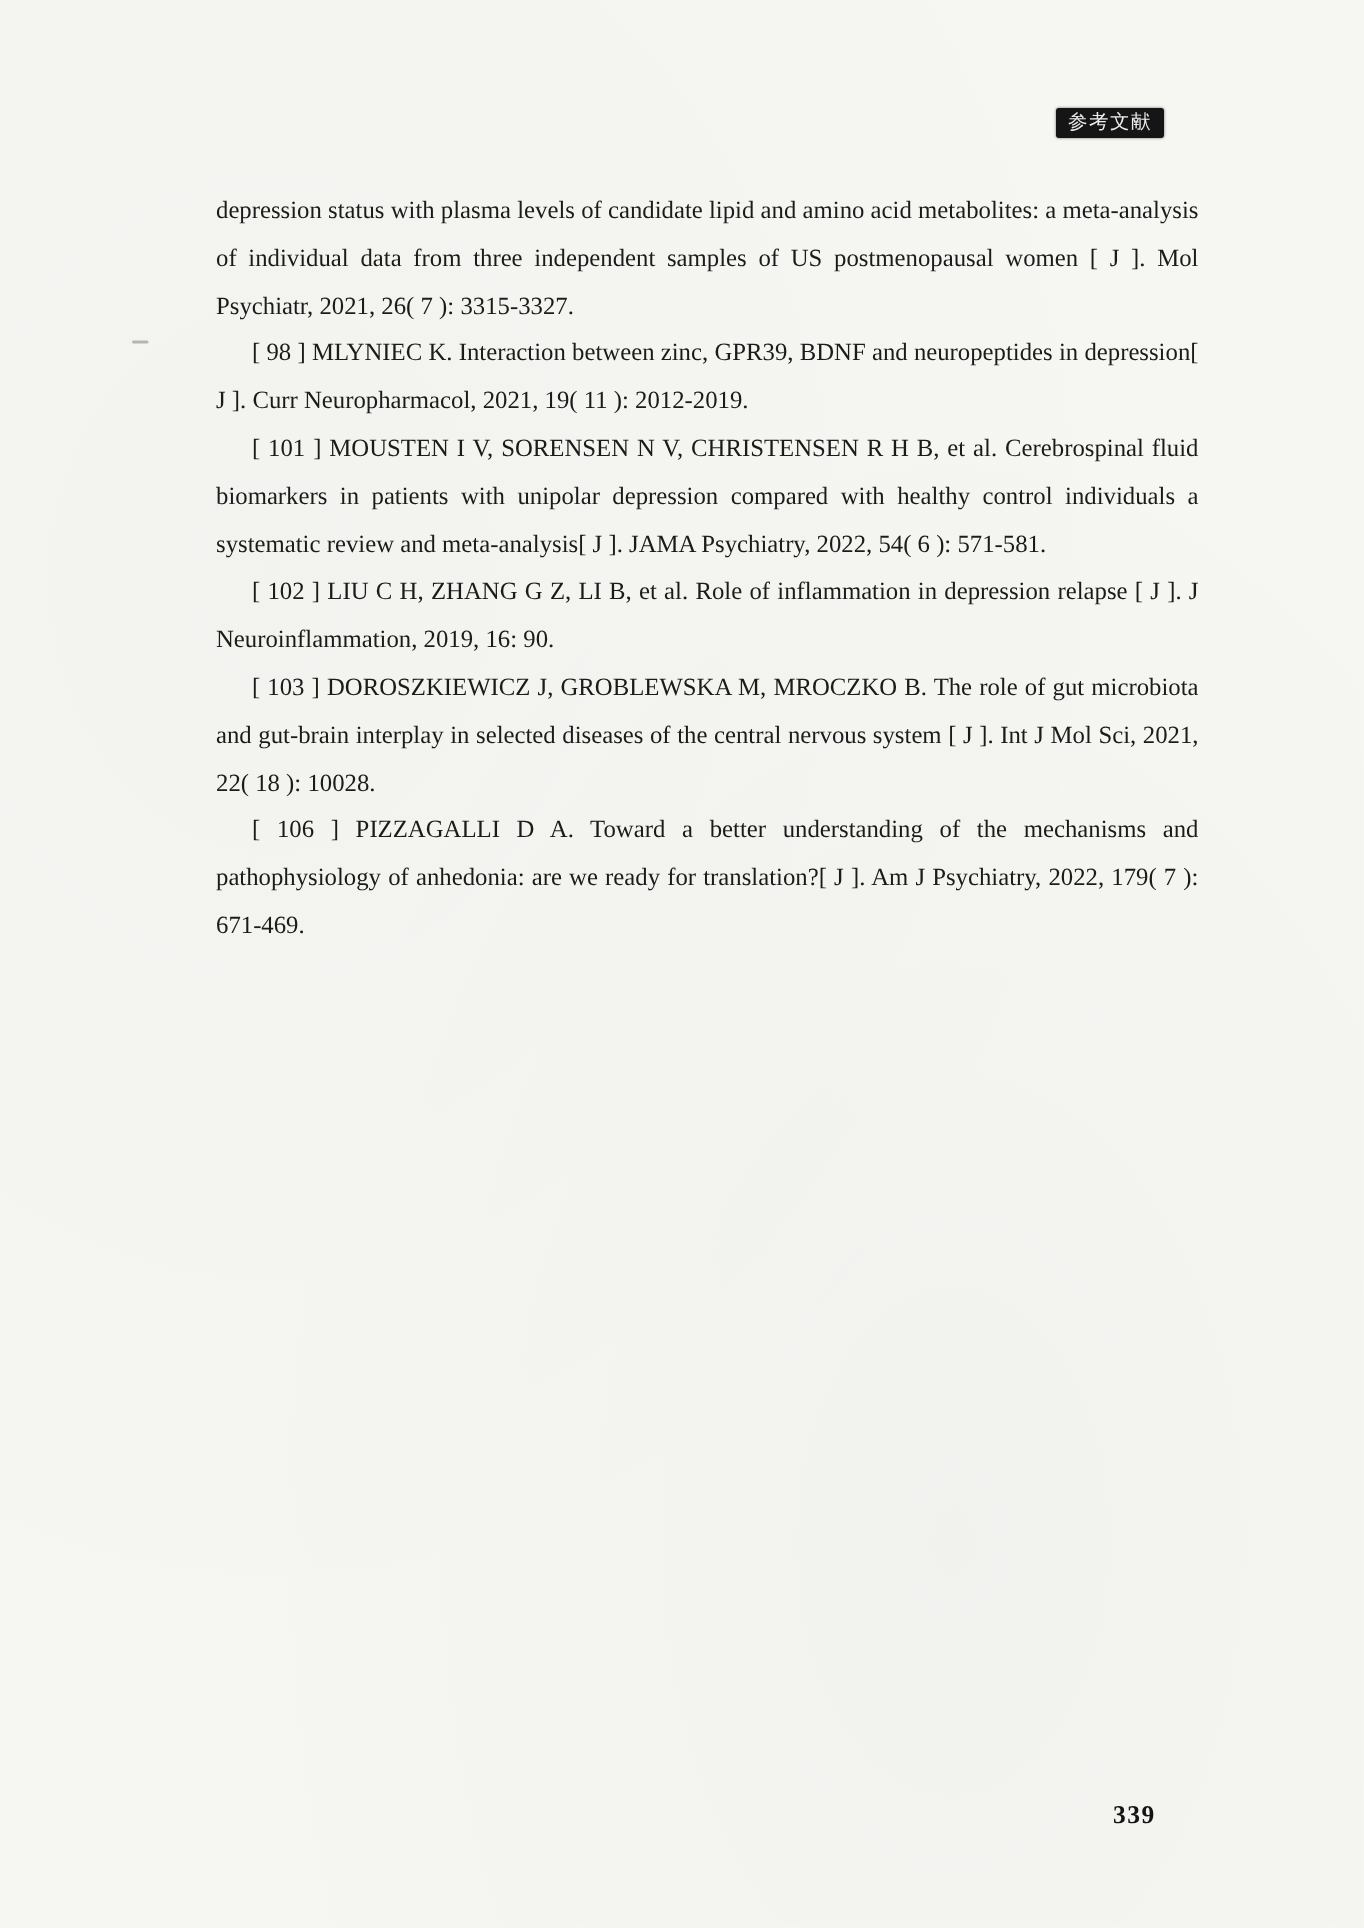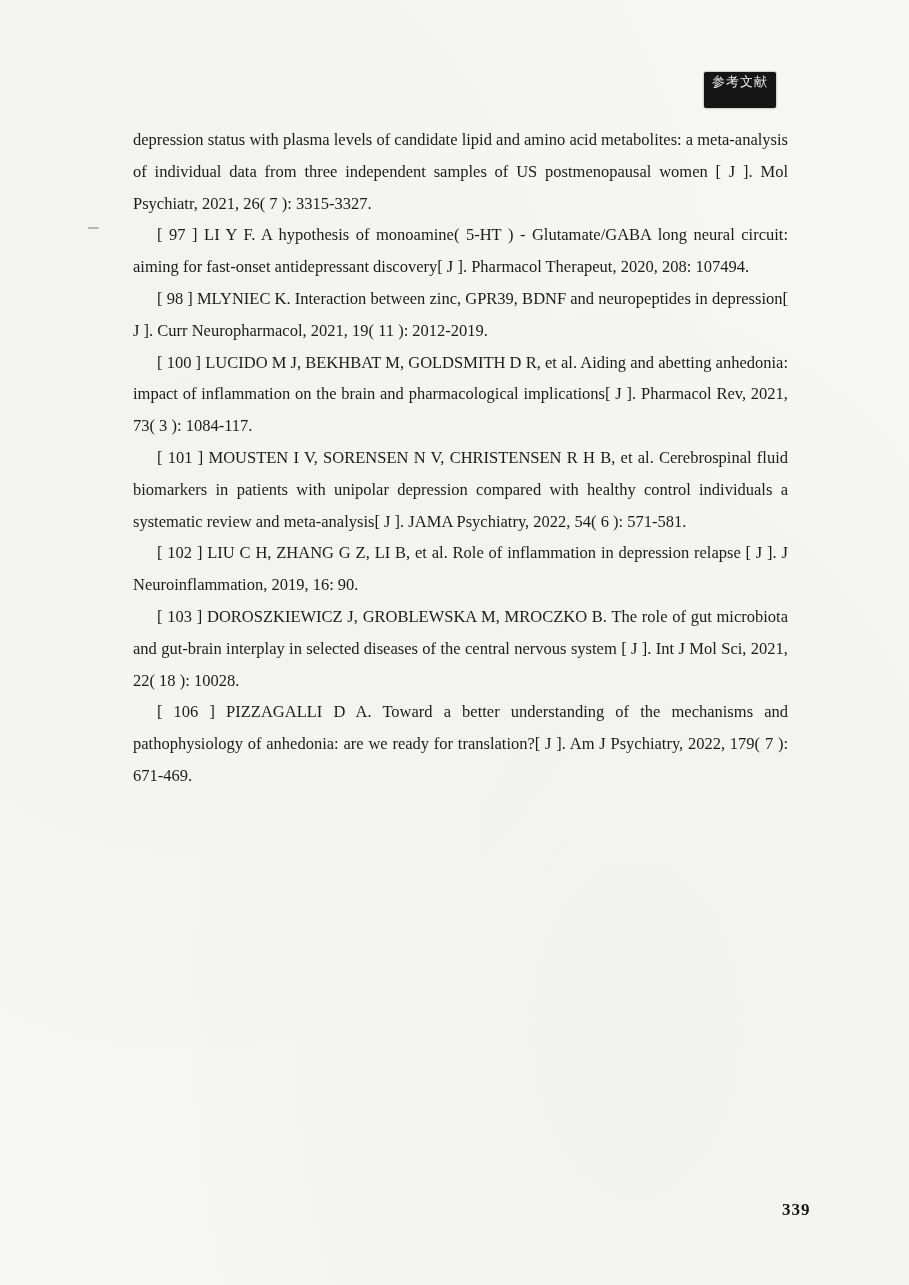--- a/index.html
+++ b/index.html
@@ -22,21 +22,21 @@
     background:
       radial-gradient(ellipse at 20% 30%, rgba(0,0,0,0.015), transparent 60%),
       radial-gradient(ellipse at 70% 80%, rgba(0,0,0,0.02), transparent 55%),
       #f6f6f3;
   }
   .stamp {
     position: absolute;
     left: 704px;
     top: 72px;
     width: 72px;
-    height: 36px;
+    height: 20px;
     background: #151515;
     color: #ededed;
     font-size: 13px;
     line-height: 20px;
     text-align: center;
     letter-spacing: 1px;
     border-radius: 2px;
     box-shadow: 0 0 2px rgba(0,0,0,0.55);
     font-family: "DejaVu Sans", sans-serif;
   }
@@ -44,21 +44,21 @@
     position: absolute;
     left: 88px;
     top: 227px;
     width: 11px;
     height: 2px;
     background: #b5b5b0;
     border-radius: 1px;
   }
   .text-block {
     position: absolute;
-    left: 133px;
+    left: 144px;
     top: 124px;
     width: 655px;
     font-size: 16.5px;
     line-height: 31.8px;
     text-align: justify;
   }
   .text-block p {
     margin: 0;
     padding: 0;
   }
@@ -67,36 +67,33 @@
   }
   .page-number {
     position: absolute;
     left: 742px;
     top: 1200px;
     font-size: 17px;
     font-weight: bold;
     letter-spacing: 1px;
     color: #141414;
     font-family: "Liberation Serif", serif;
-    margin-left: 40px;
   }
 </style>
 </head>
 <body>
 
 <div class="page-surface"></div>
 
 <div class="stamp">参考文献</div>
 
 <div class="scan-artifact"></div>
 
 <div class="text-block">
     <p>depression status with plasma levels of candidate lipid and amino acid metabolites: a meta-analysis of individual data from three independent samples of US postmenopausal women [ J ]. Mol Psychiatr, 2021, 26( 7 ): 3315-3327.</p>
-    <p class="indent">[ 97 ] LI Y F. A hypothesis of monoamine( 5-HT ) - Glutamate/GABA long neural circuit: aiming for fast-onset antidepressant discovery[ J ]. Pharmacol Therapeut, 2020, 208: 107494.</p>
     <p class="indent">[ 98 ] MLYNIEC K. Interaction between zinc, GPR39, BDNF and neuropeptides in depression[ J ]. Curr Neuropharmacol, 2021, 19( 11 ): 2012-2019.</p>
-    <p class="indent">[ 100 ] LUCIDO M J, BEKHBAT M, GOLDSMITH D R, et al. Aiding and abetting anhedonia: impact of inflammation on the brain and pharmacological implications[ J ]. Pharmacol Rev, 2021, 73( 3 ): 1084-117.</p>
     <p class="indent">[ 101 ] MOUSTEN I V, SORENSEN N V, CHRISTENSEN R H B, et al. Cerebrospinal fluid biomarkers in patients with unipolar depression compared with healthy control individuals a systematic review and meta-analysis[ J ]. JAMA Psychiatry, 2022, 54( 6 ): 571-581.</p>
     <p class="indent">[ 102 ] LIU C H, ZHANG G Z, LI B, et al. Role of inflammation in depression relapse [ J ]. J Neuroinflammation, 2019, 16: 90.</p>
     <p class="indent">[ 103 ] DOROSZKIEWICZ J, GROBLEWSKA M, MROCZKO B. The role of gut microbiota and gut-brain interplay in selected diseases of the central nervous system [ J ]. Int J Mol Sci, 2021, 22( 18 ): 10028.</p>
     <p class="indent">[ 106 ] PIZZAGALLI D A. Toward a better understanding of the mechanisms and pathophysiology of anhedonia: are we ready for translation?[ J ]. Am J Psychiatry, 2022, 179( 7 ): 671-469.</p>
   </div>
 
 <div class="page-number">339</div>
 
 </body></html>

